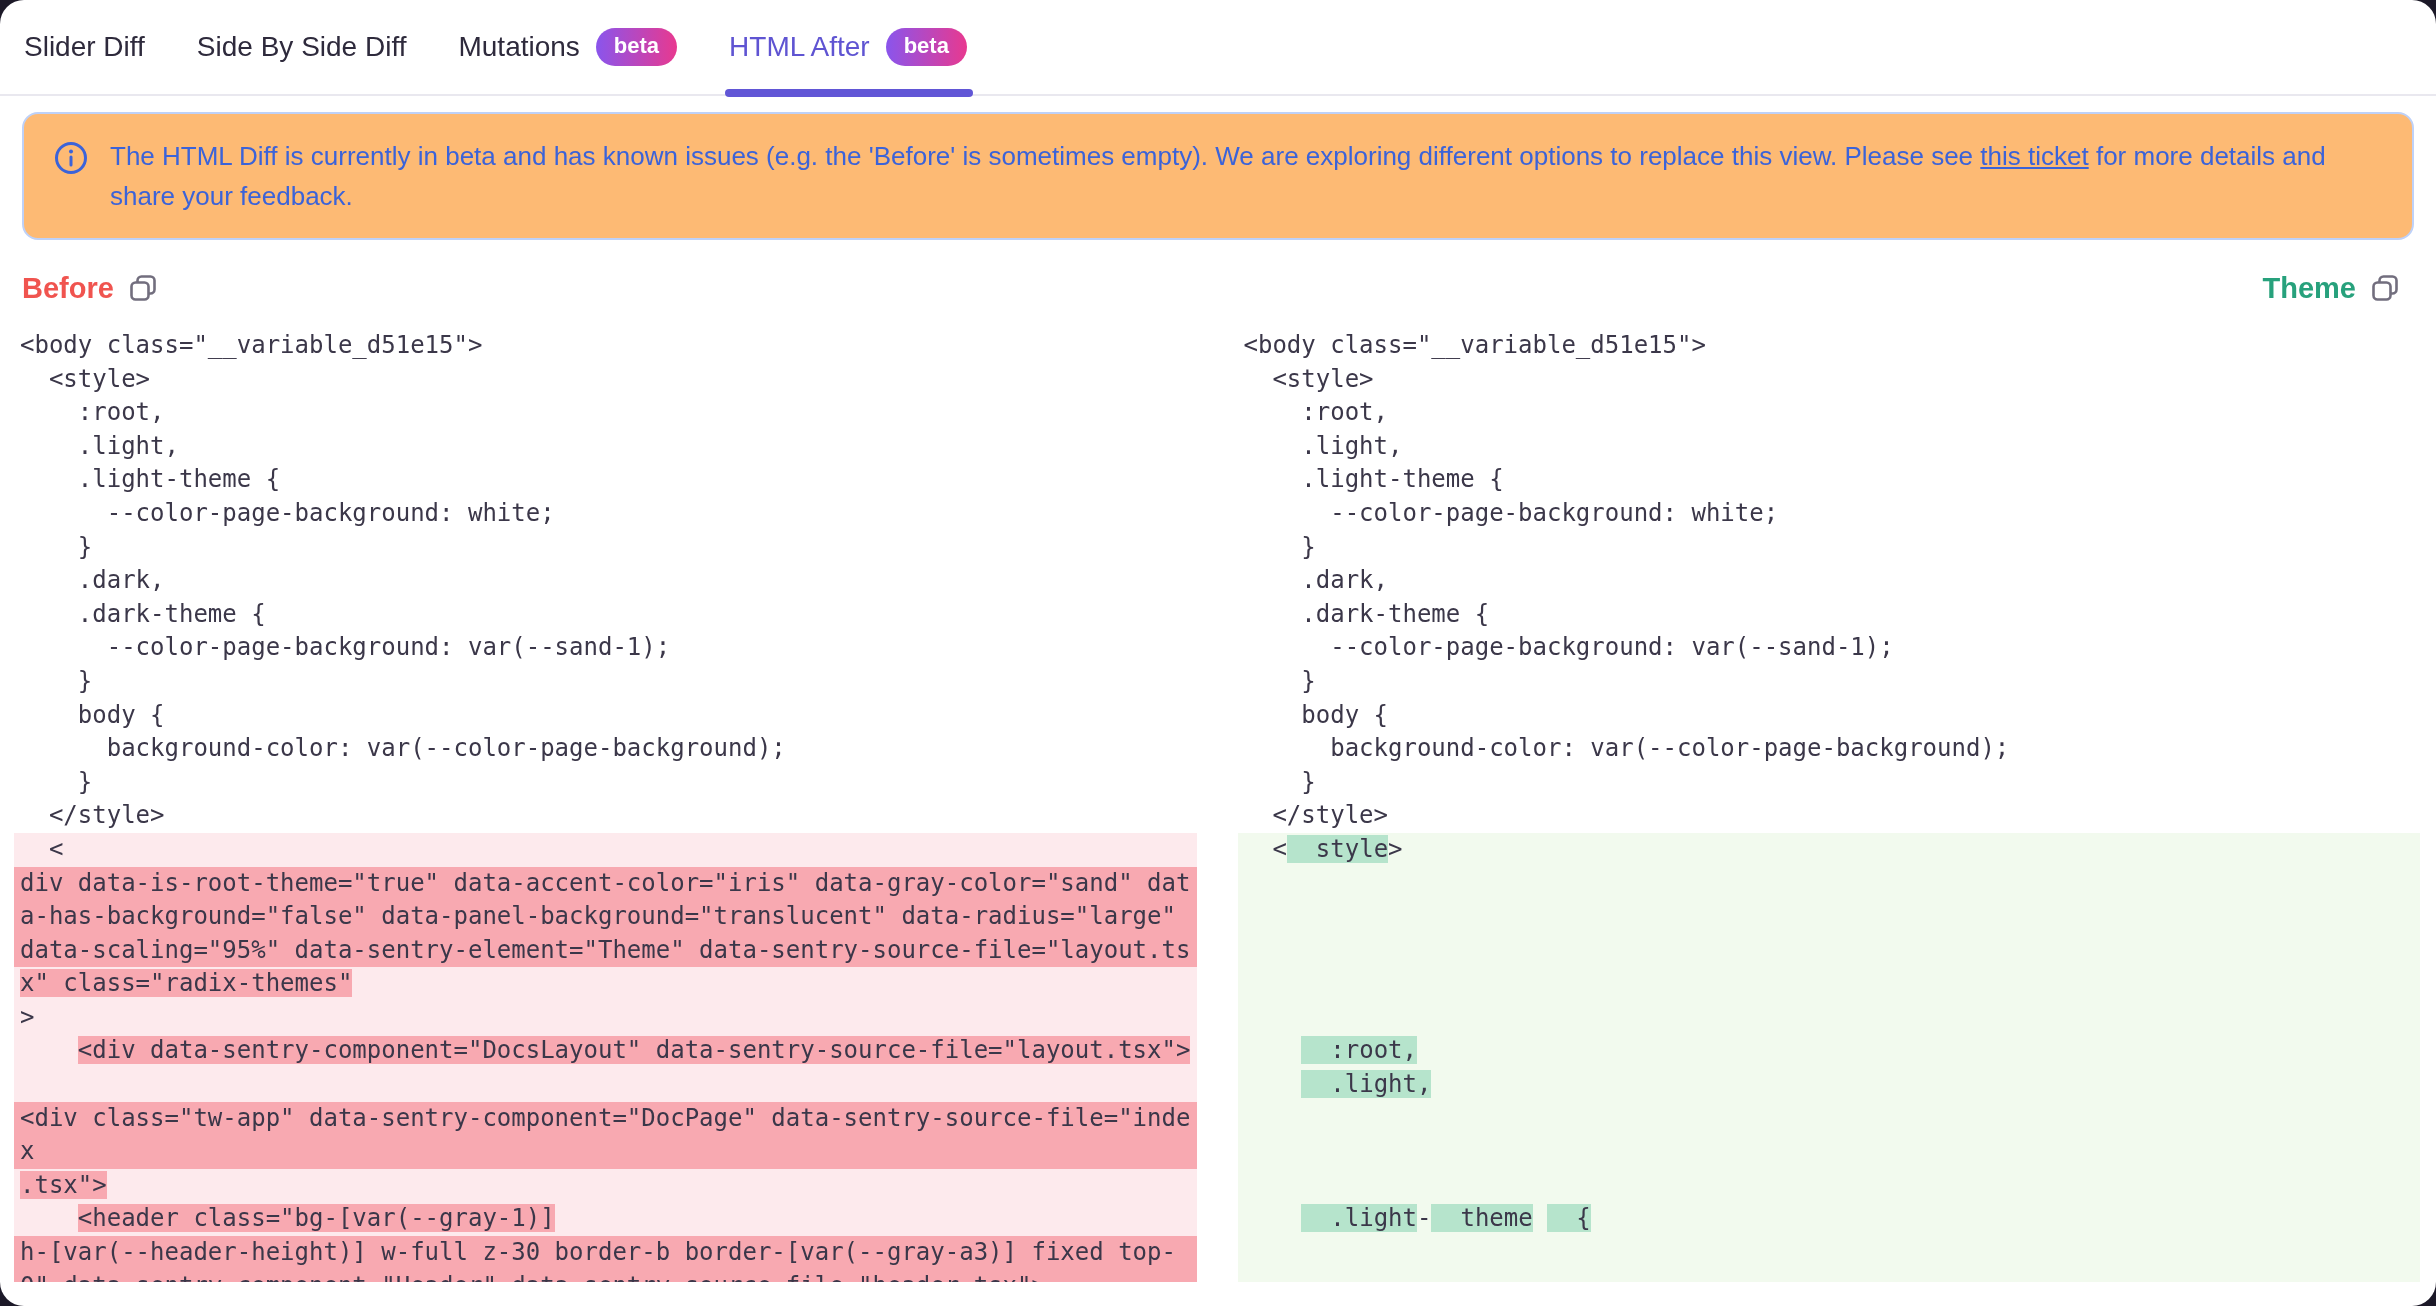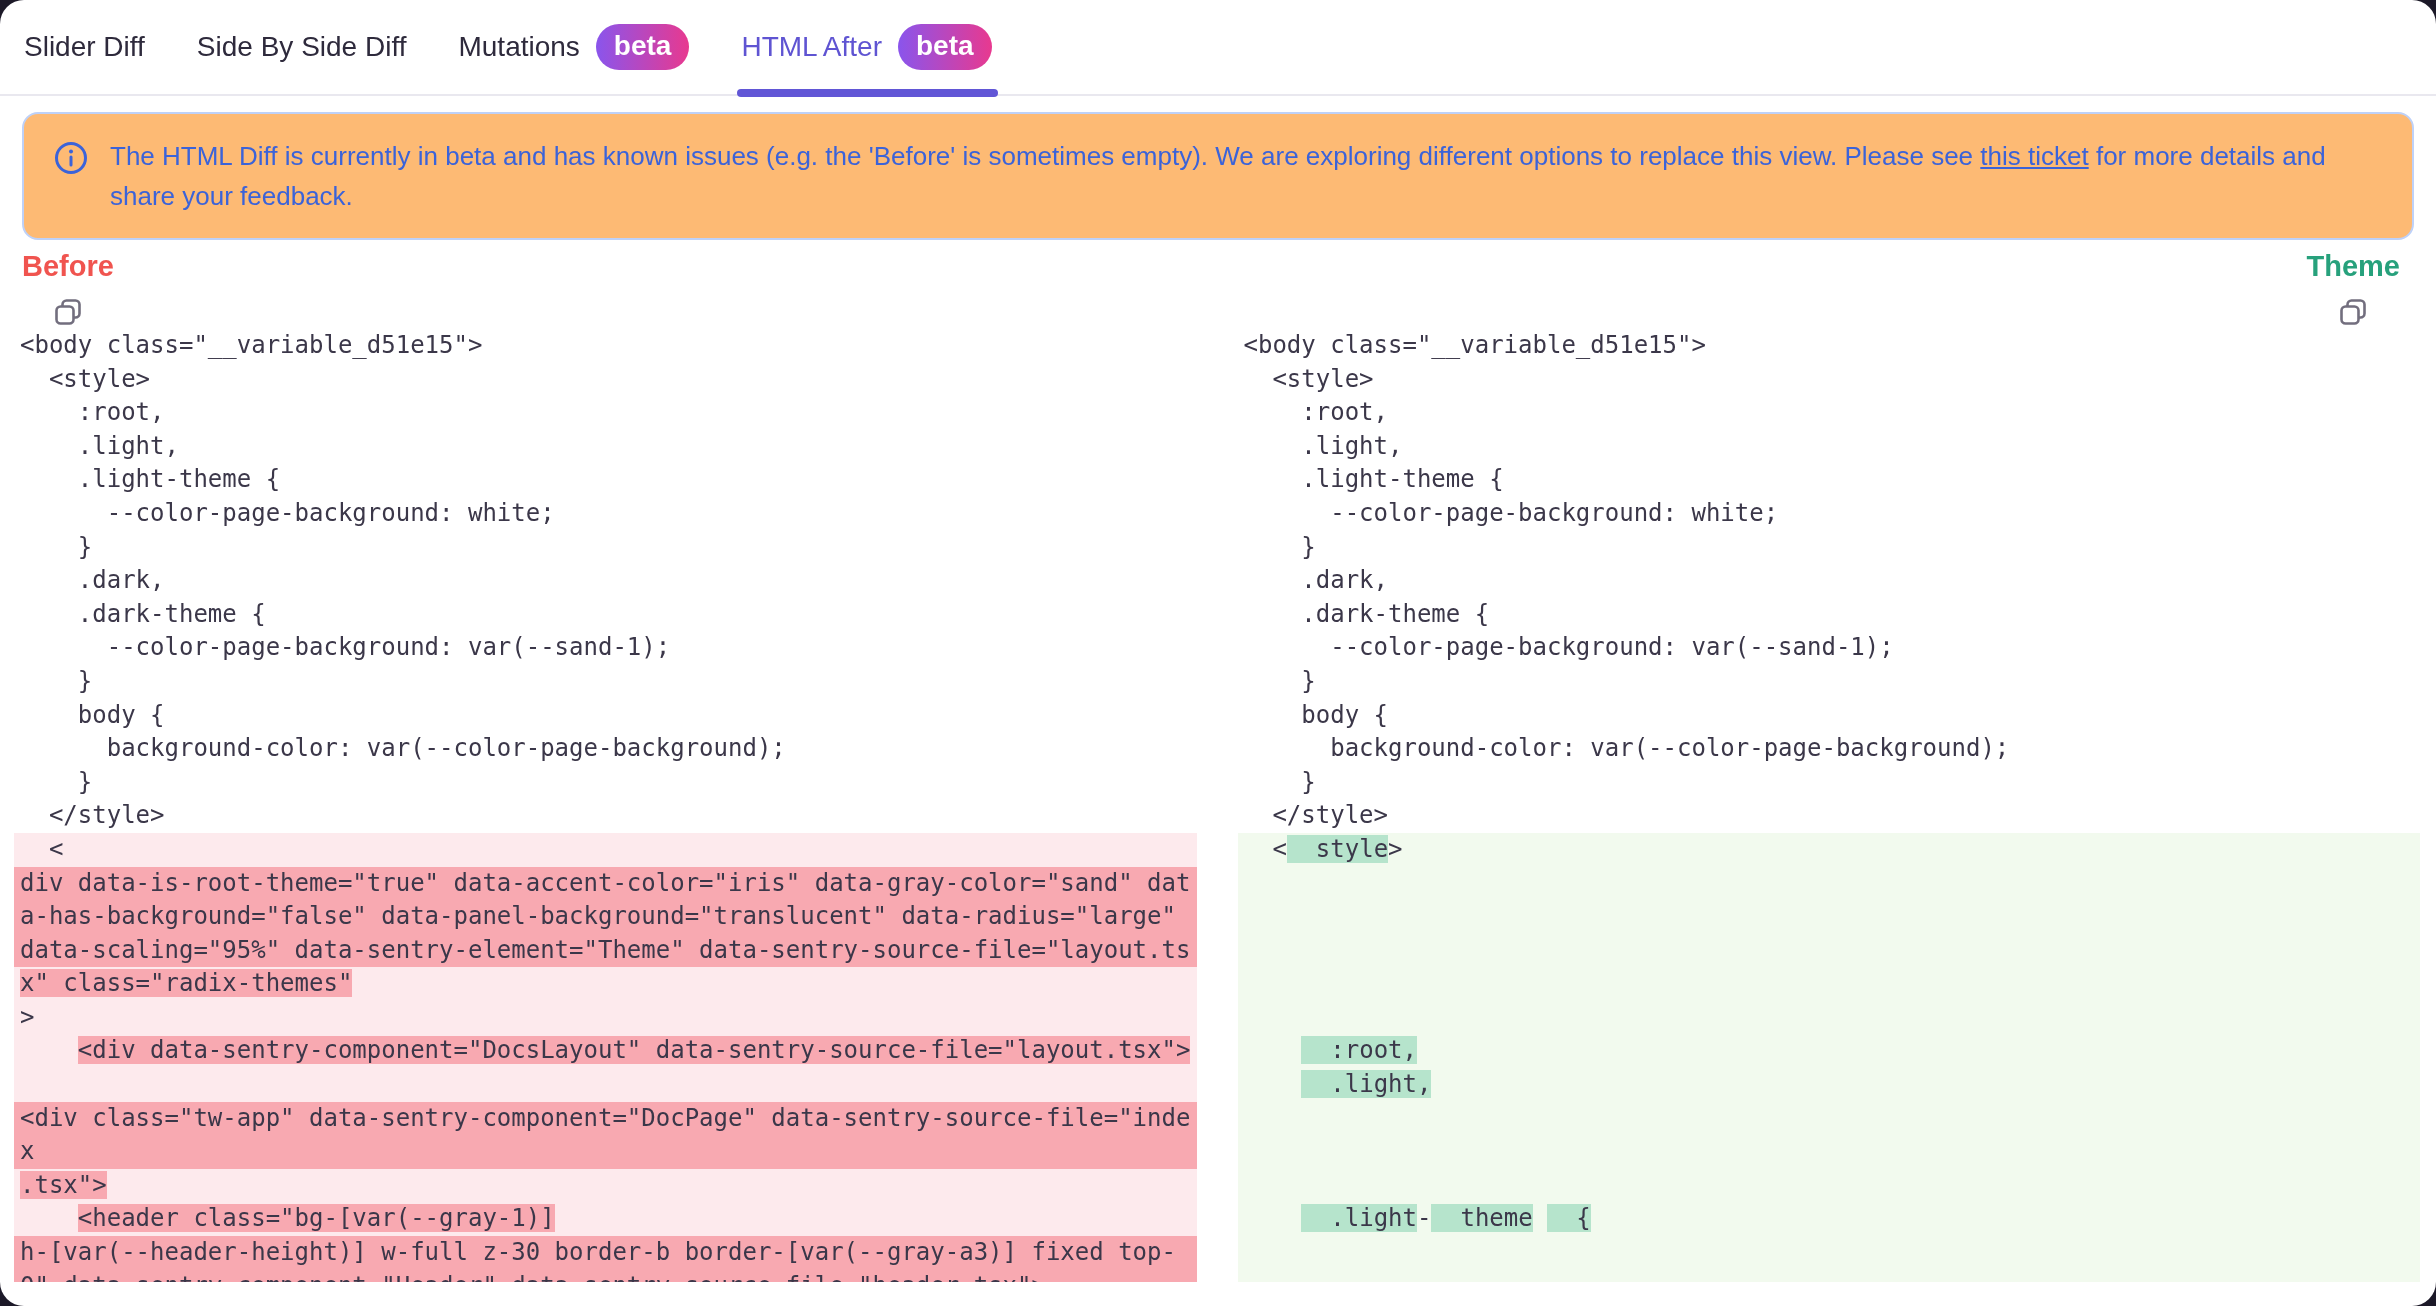--- a/index.html
+++ b/index.html
@@ -18,21 +18,21 @@
   }
   .tab {
     position:relative; display:flex; align-items:center; gap:16px;
     height:96px; font-size:28px; font-weight:500; color:#2e2a3c; cursor:pointer;
     white-space:nowrap;
   }
   .tab.active { color:#5f54d2; }
   .badge {
     display:inline-block; padding:5px 18px 7px; border-radius:999px;
     background:linear-gradient(90deg,#8a55ec,#e8398f);
-    color:#ffffff; font-size:28px; font-weight:600; line-height:1.2;
+    color:#ffffff; font-size:22px; font-weight:600; line-height:1.2;
   }
   .tab-underline {
     position:absolute; left:-4px; right:-6px; bottom:-2px; height:8px;
     border-radius:5px; background:#6156d6;
   }
 
   
   .banner {
     display:flex; align-items:flex-start; gap:22px;
     margin:16px 22px 0; padding:22px 30px;
@@ -40,21 +40,21 @@
     color:#3b63d9; font-size:26px; line-height:40px;
   }
   .banner svg { flex:0 0 auto; margin-top:5px; }
   .banner a { color:#3b63d9; text-decoration:underline; cursor:pointer; }
 
   
   .col-headers {
     display:flex; justify-content:space-between; align-items:center;
     margin:26px 36px 0 22px; height:44px;
   }
-  .col-h { display:flex; align-items:center; gap:14px; font-size:29px; font-weight:700;flex-direction:column; }
+  .col-h { display:flex; align-items:center; gap:14px; font-size:29px; font-weight:700; }
   .before-h { color:#f0544f; }
   .after-h  { color:#27a17c; }
   .copy-btn { cursor:pointer; display:inline-flex; }
 
   
   .code-area {
     display:flex; gap:41px; margin-top:19px; padding:0 16px 0 14px;
     height:953px; overflow:hidden;
   }
   .code-col { width:1183px; overflow:hidden; }

